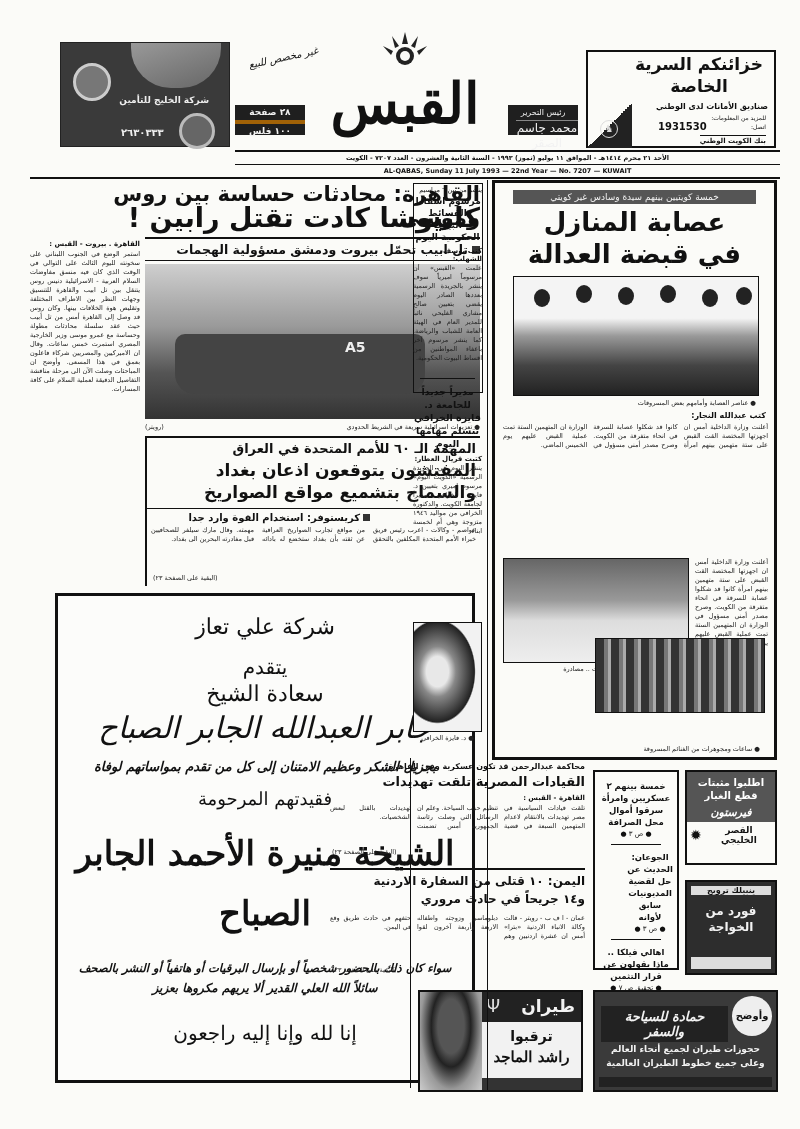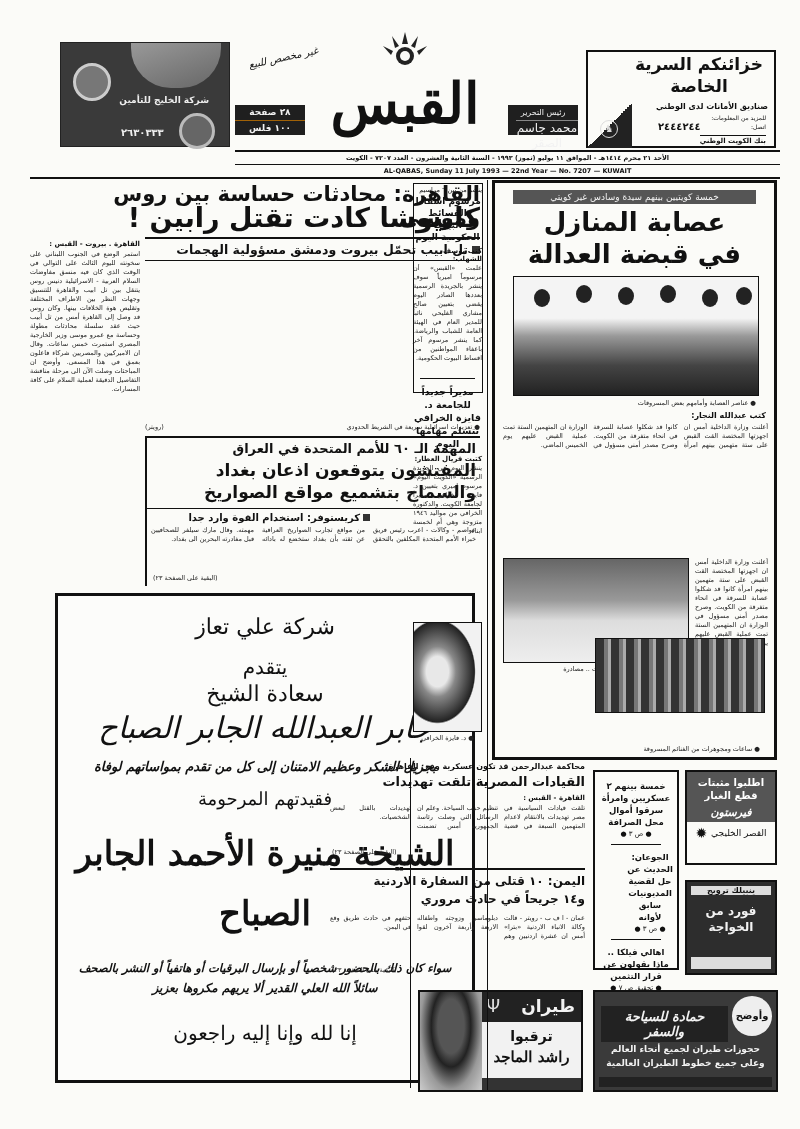--- a/index.html
+++ b/index.html
@@ -26,21 +26,21 @@
     <div class="abs" style="left:118px;top:70px;width:36px;height:36px;border-radius:50%;border:3px solid #bbb;background:#666;"></div>
     <div class="abs" style="left:70px;top:0px;width:90px;height:45px;background:linear-gradient(160deg,#999,#666);border-radius:0 0 40px 40px;"></div>
     <div class="abs rtl" style="right:20px;top:52px;font-size:9px;font-weight:bold;color:#eee;margin-left:16px;">شركة الخليج للتأمين</div>
     <div class="abs" style="left:60px;top:84px;font-size:10px;font-weight:bold;color:#eee;">٢٦٣٠٣٣٣</div>
   </div>
 
   <div class="abs" style="left:218px;top:22px;font-size:10px;transform:rotate(-12deg);font-style:italic;direction:rtl;">غير مخصص للبيع</div>
 
   <div class="abs dark center" style="left:205px;top:75px;width:70px;height:30px;background:#1f1f1f;">
     <div style="font-size:9px;font-weight:bold;line-height:15px;">٢٨ صفحة</div>
-    <div style="font-size:9px;font-weight:bold;line-height:15px;border-top:1px solid #a16207;">١٠٠ فلس</div>
+    <div style="font-size:9px;font-weight:bold;line-height:15px;border-top:4px solid #a16207;">١٠٠ فلس</div>
   </div>
 
   <div class="abs center" style="left:290px;top:0;width:170px;height:115px;">
     <svg width="50" height="42" viewBox="0 0 50 42" style="display:block;margin:0 auto;">
       <g fill="#222">
         <circle cx="25" cy="26" r="9"></circle>
         <path d="M25 2 L28 14 L22 14Z"></path>
           <path d="M12 6 L19 16 L15 18Z"></path>
           <path d="M38 6 L31 16 L35 18Z"></path>
         <path d="M3 16 L13 21 L11 25Z"></path>
@@ -55,21 +55,21 @@
     <div style="font-size:8px;line-height:15px;">رئيس التحرير</div>
     <div style="font-size:12px;line-height:15px;border-top:1px solid #888;margin-left:8px;">محمد جاسم الصقر</div>
   </div>
 
   <div class="abs box" style="left:556px;top:20px;width:190px;height:98px;">
     <div class="abs center" style="left:40px;right:4px;top:2px;font-size:17px;font-weight:900;direction:rtl;">خزائنكم السرية</div>
     <div class="abs center" style="left:40px;right:4px;top:24px;font-size:17px;font-weight:900;direction:rtl;">الخاصة</div>
     <div class="abs rtl" style="right:6px;top:50px;font-size:8px;font-weight:bold;">صناديق الأمانات لدى الوطني</div>
     <div class="abs rtl" style="right:8px;top:62px;font-size:6px;">للمزيد من المعلومات:</div>
     <div class="abs rtl" style="right:8px;top:71px;font-size:6px;">اتصل:</div>
-    <div class="abs" style="left:70px;top:69px;font-size:10px;font-weight:bold;">٢٤٤٤٢٤٤</div>
+    <div class="abs" style="left:70px;top:69px;font-size:10px;font-weight:bold;">1931530</div>
     <div class="abs rtl" style="right:8px;top:83px;font-size:7px;font-weight:bold;border-top:1px solid #111;padding-top:1px;">بنك الكويت الوطني</div>
     <div class="abs" style="left:0;top:50px;width:44px;height:46px;background:linear-gradient(135deg,transparent 50%,#222 50%);"></div>
     <div class="abs" style="left:12px;top:68px;width:18px;height:18px;border-radius:50%;border:1px solid #ddd;color:#ddd;font-size:10px;text-align:center;line-height:16px;">♞</div>
   </div>
 
   <div class="abs rule" style="left:205px;top:120px;width:545px;height:2px;"></div>
   <div class="abs center" style="left:205px;top:124px;width:545px;font-size:6.5px;direction:rtl;font-weight:bold;">الأحد ٢١ محرم ١٤١٤هـ - الموافق ١١ يوليو (تموز) ١٩٩٣ - السنة الثانية والعشرون - العدد ٧٢٠٧ - الكويت</div>
   <div class="abs rule" style="left:205px;top:134px;width:545px;height:1px;"></div>
   <div class="abs center" style="left:205px;top:137px;width:545px;font-size:6.5px;font-weight:bold;">AL-QABAS, Sunday 11 July 1993 — 22nd Year — No. 7207 — KUWAIT</div>
   <div class="abs rule" style="left:0;top:147px;width:750px;height:2px;"></div>
@@ -80,20 +80,24 @@
   <div class="abs rtl" style="right:0;top:22px;font-size:27px;font-weight:900;letter-spacing:1px;">كاتيوشا كادت تقتل رابين !</div>
   <div class="abs rule" style="left:115px;top:57px;width:335px;height:2px;"></div>
   <div class="abs rtl" style="right:0;top:62px;font-size:12.5px;font-weight:bold;">
     <span style="display:inline-block;width:8px;height:8px;background:#333;margin-left:4px;"></span><span>تل ابيب تحمّل بيروت ودمشق مسؤولية الهجمات</span>
   </div>
   <div class="abs rule" style="left:115px;top:80px;width:335px;height:1px;"></div>
 
   <div class="abs rtl" style="left:0;top:60px;width:110px;font-size:7px;font-weight:bold;">القاهرة . بيروت - القبس :</div>
   <div class="abs body-text" style="left:0;top:70px;width:110px;height:320px;">استمر الوضع في الجنوب اللبناني على سخونته لليوم الثالث على التوالي في الوقت الذي كان فيه منسق مفاوضات السلام العربية - الاسرائيلية دنيس روس يتنقل بين تل ابيب والقاهرة للتنسيق وجهات النظر بين الاطراف المختلفة وتقليص هوة الخلافات بينها. وكان روس قد وصل إلى القاهرة أمس من تل أبيب حيث عقد سلسلة محادثات مطولة وحساسة مع عمرو موسى وزير الخارجية المصري استمرت خمس ساعات. وقال ان الاميركيين والمصريين شركاء فاعلون بعمق في هذا المسعى. وأوضح ان المباحثات وصلت الآن الى مرحلة مناقشة التفاصيل الدقيقة لعملية السلام على كافة المسارات.</div>
 
+  <div class="abs photo" style="left:115px;top:84px;width:335px;height:155px;background:linear-gradient(180deg,#cfcfcf 0%,#9a9a9a 40%,#555 70%,#333 100%);">
+    <div class="abs" style="left:30px;top:70px;width:250px;height:60px;background:#444;border-radius:10px 10px 20px 20px;"></div>
+    <div class="abs" style="left:200px;top:75px;font-size:14px;color:#eee;font-weight:bold;">A5</div>
+  </div>
   <div class="abs cap" style="right:0;top:243px;">● تعزيزات اسرائيلية سريعة في الشريط الحدودي</div>
   <div class="abs cap" style="left:115px;top:243px;">(رويتر)</div>
 </div>
 
 <div class="abs" style="left:145px;top:436px;width:335px;height:150px;border:2px solid #111;border-right:none;border-bottom:none;">
   <div class="abs rtl" style="right:4px;top:3px;font-size:13px;font-weight:bold;">المهمة الـ ٦٠ للأمم المتحدة في العراق</div>
   <div class="abs rtl" style="right:4px;top:22px;font-size:17px;font-weight:900;">المفتشون يتوقعون اذعان بغداد</div>
   <div class="abs rtl" style="right:4px;top:44px;font-size:17px;font-weight:900;">والسماح بتشميع مواقع الصواريخ</div>
   <div class="abs rule" style="left:0;top:70px;width:333px;height:1px;"></div>
   <div class="abs rtl" style="right:110px;top:74px;font-size:10px;font-weight:bold;">
@@ -183,21 +187,21 @@
     <div style="font-size:8.5px;font-weight:bold;direction:rtl;line-height:12px;">اهالي فيلكا .. ماذا يقولون عن قرار التثمين</div>
     <div style="font-size:7px;margin-top:2px;direction:rtl;">● تحقيق ص ٧ ●</div>
   </div>
 </div>
 
 <div class="abs thin center" style="left:685px;top:770px;width:92px;height:95px;border-width:2px;">
   <div style="background:#555;color:#fff;font-size:10px;font-weight:bold;direction:rtl;padding:4px 2px;line-height:13px;">اطلبوا مثبتات قطع الغيار</div>
   <div style="background:#555;color:#fff;font-size:11px;font-weight:bold;font-style:italic;padding-bottom:3px;">فيرستون</div>
   <div style="display:flex;align-items:center;justify-content:center;gap:4px;padding:3px;">
     <span style="font-size:14px;">✹</span>
-    <span style="font-size:9px;font-weight:normal;direction:rtl;">القصر الخليجي</span>
+    <span style="font-size:9px;font-weight:bold;direction:rtl;">القصر الخليجي</span>
   </div>
 </div>
 
 <div class="abs dark center" style="left:685px;top:880px;width:92px;height:95px;background:#2d2d2d;border:2px solid #111;">
   <div style="margin:4px 4px 0;background:#ddd;color:#111;font-size:8px;font-weight:bold;direction:rtl;">ينبيلك ترويج</div>
   <div style="margin-top:8px;font-size:12px;font-weight:bold;direction:rtl;line-height:16px;padding:0 4px;">فورد من الخواجة</div>
   <div style="position:absolute;left:4px;right:4px;bottom:4px;height:12px;background:#ddd;"></div>
 </div>
 
 <div class="abs" style="left:418px;top:990px;width:165px;height:102px;border:2px solid #111;background:#f2f2f2;">

